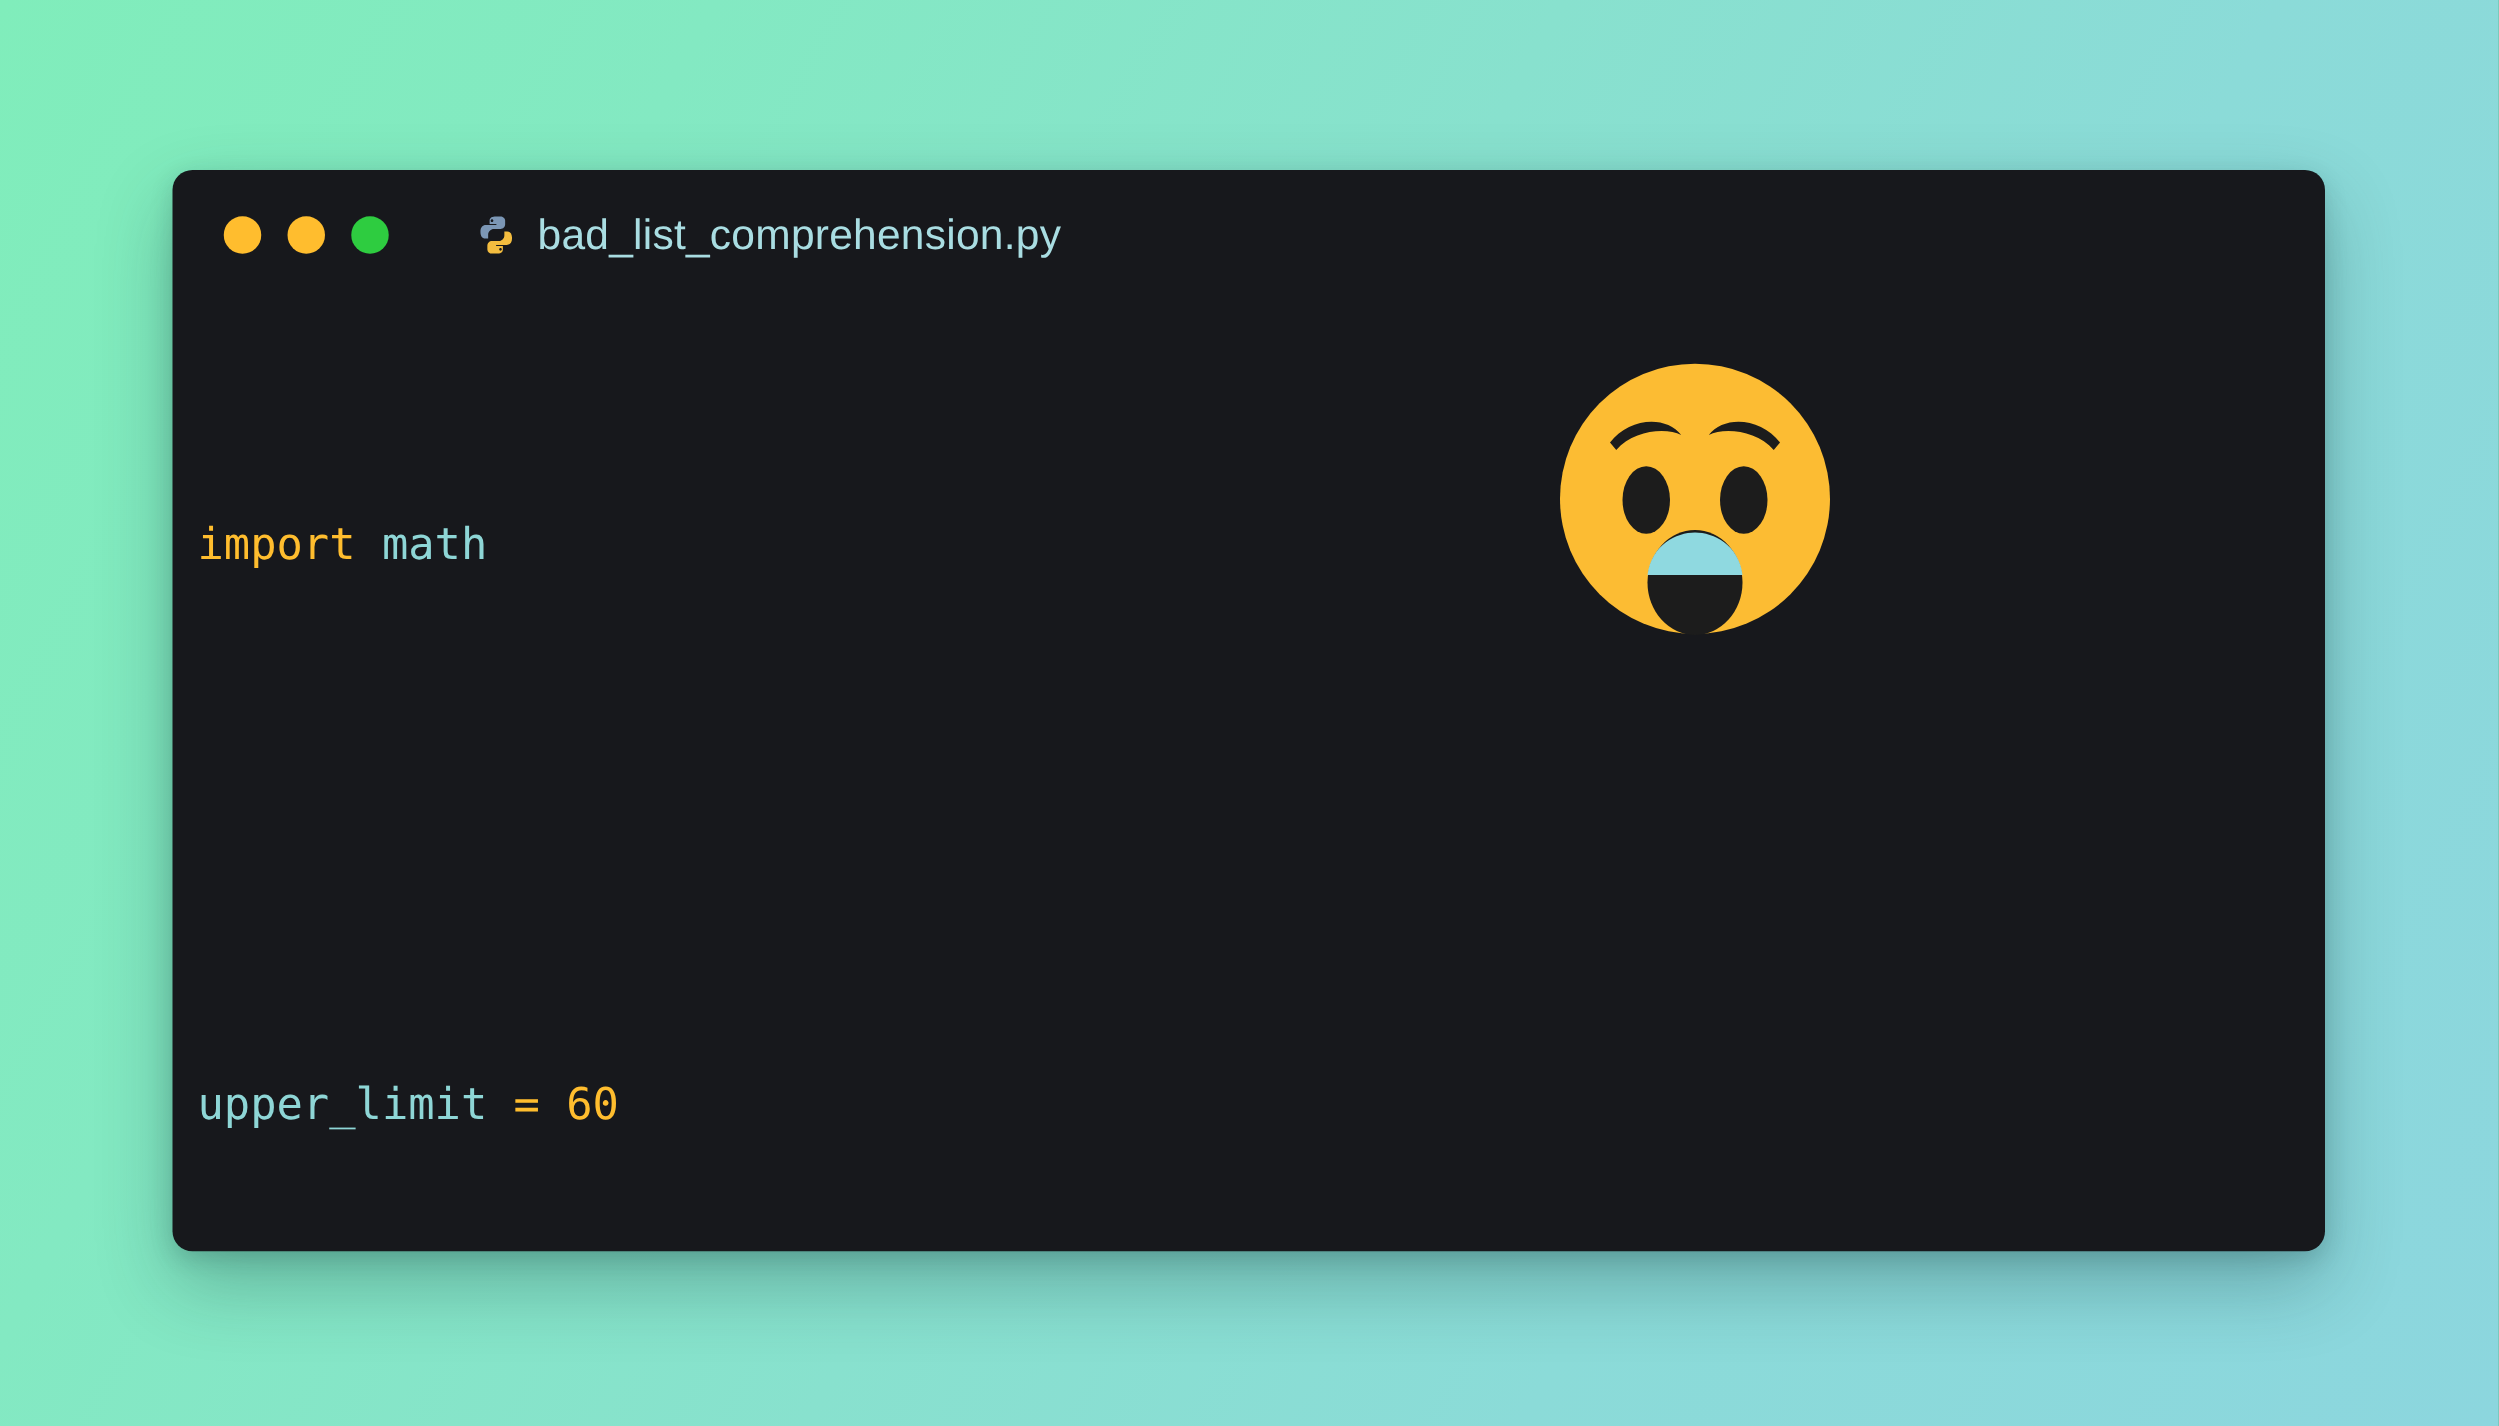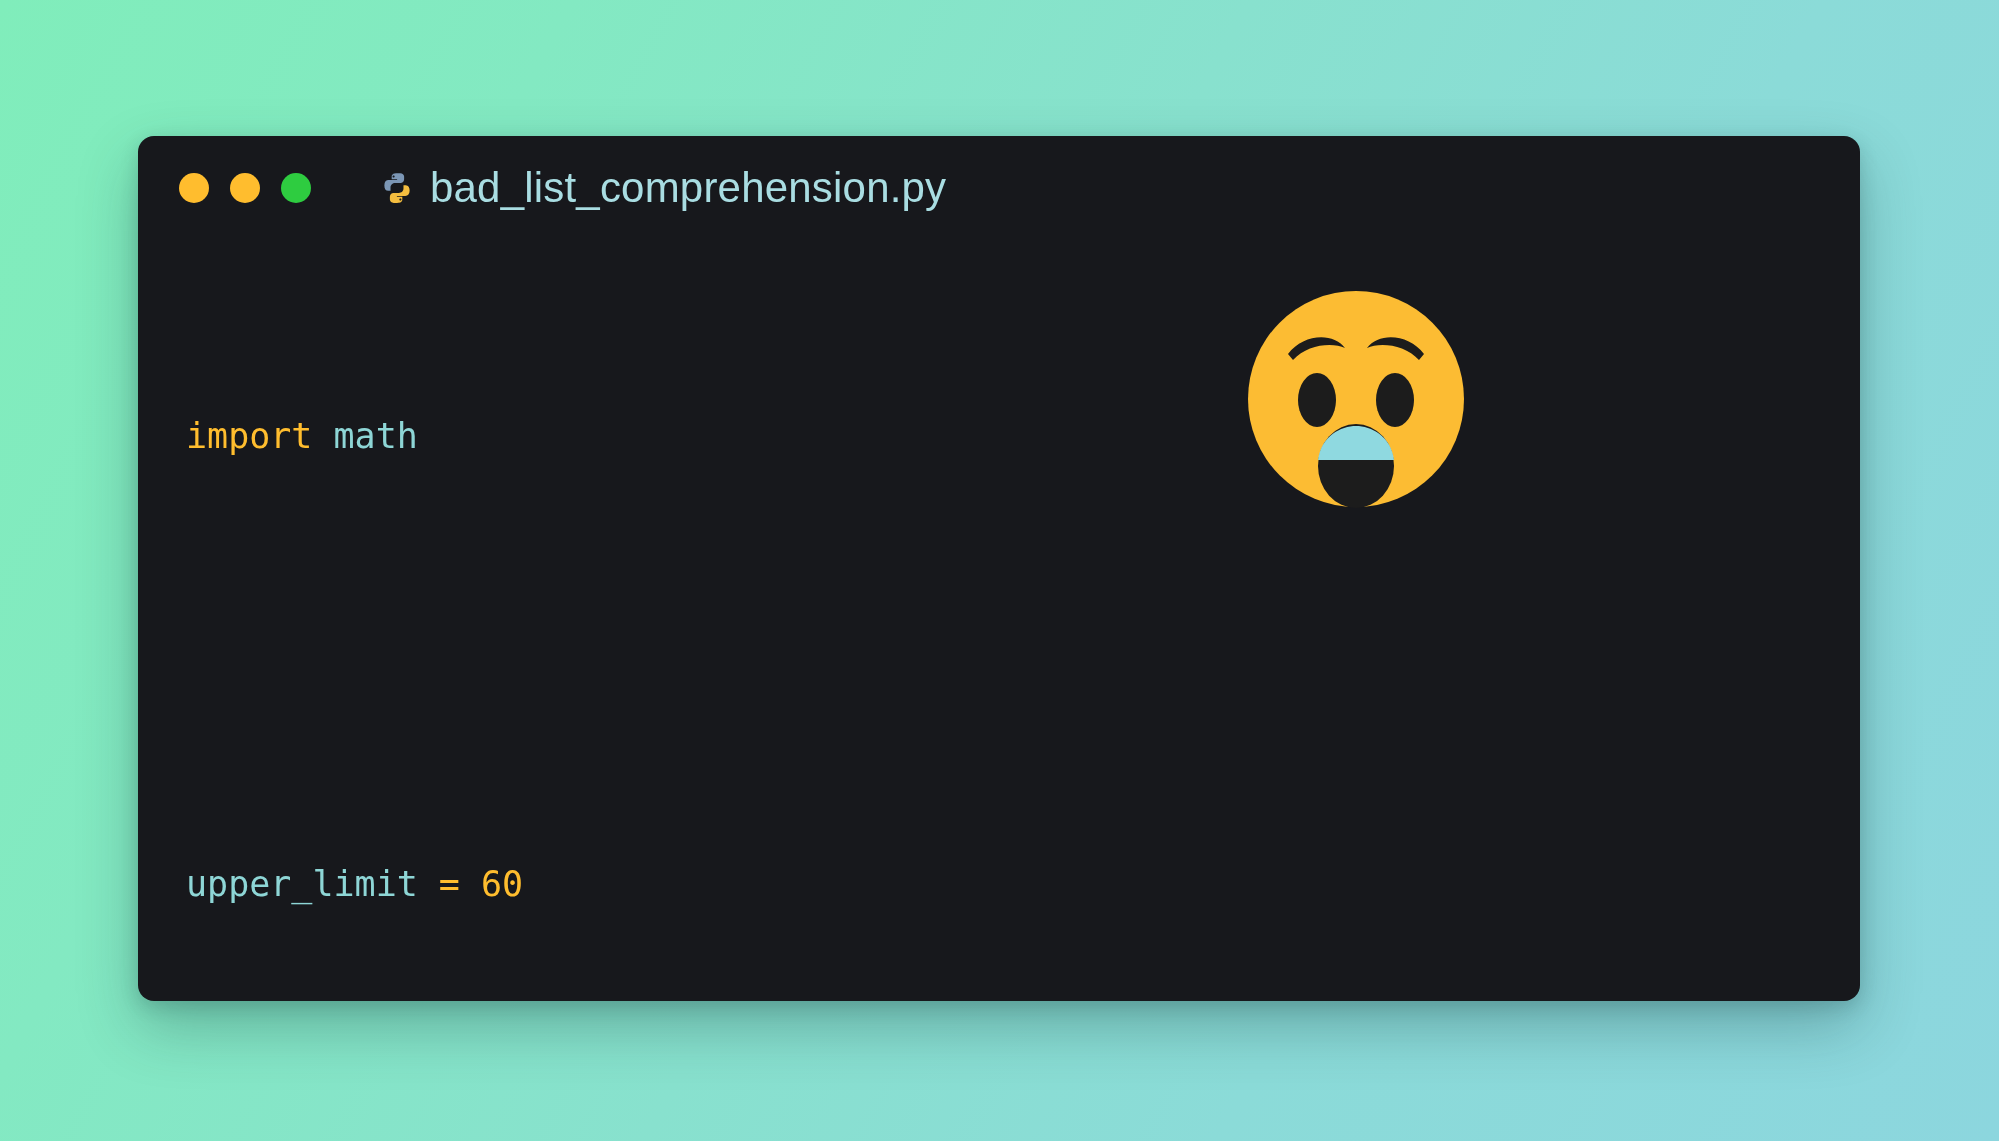--- a/index.html
+++ b/index.html
@@ -67,21 +67,21 @@
     margin-left: 69px;
   }
   .py-icon {
     width: 34px;
     height: 34px;
     display: block;
   }
   #window-title {
     color: #a9dde2;
     font-family: "Liberation Sans", sans-serif;
-    font-size: 42px;
+    font-size: 34px;
     letter-spacing: 0.2px;
     white-space: nowrap;
   }
 
   
   #emoji {
     position: absolute;
     left: 1107px;
     top: 152px;
     width: 222px;
@@ -93,21 +93,21 @@
     position: absolute;
     left: 0;
     top: 104px;
     width: 100%;
     font-family: "DejaVu Sans Mono", monospace;
     font-size: 35px;
     line-height: 56px;
     white-space: pre;
   }
   .line {
-    padding-left: 48px;
+    padding-left: 20px;
     height: 56px;
     white-space: pre;
   }
   .line.blank { color: transparent; }
 
   
   .kw   { color: #ffbd2e; }  
   .var  { color: #8ed6d6; }
 </style>
 </head>

